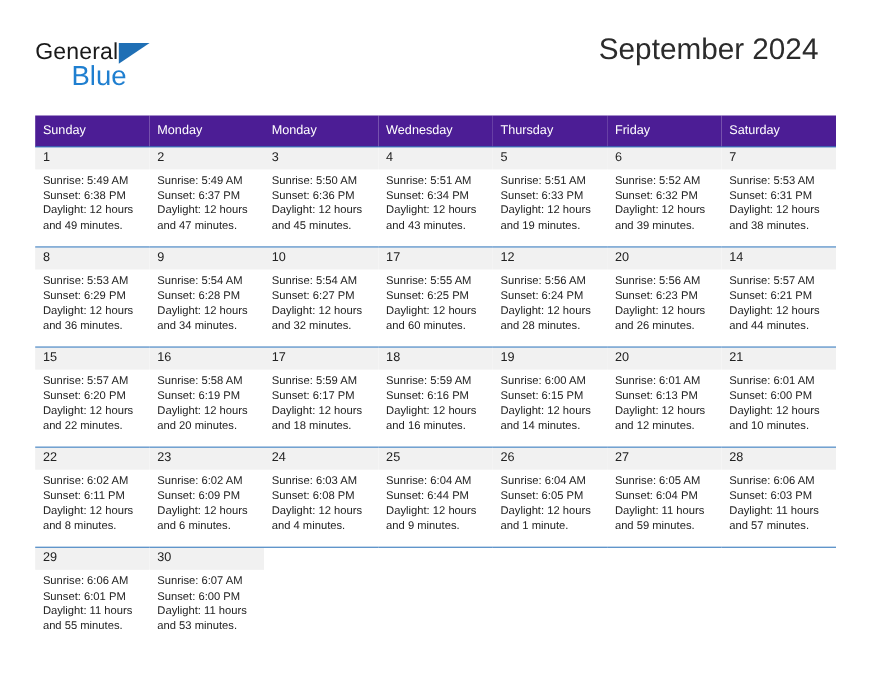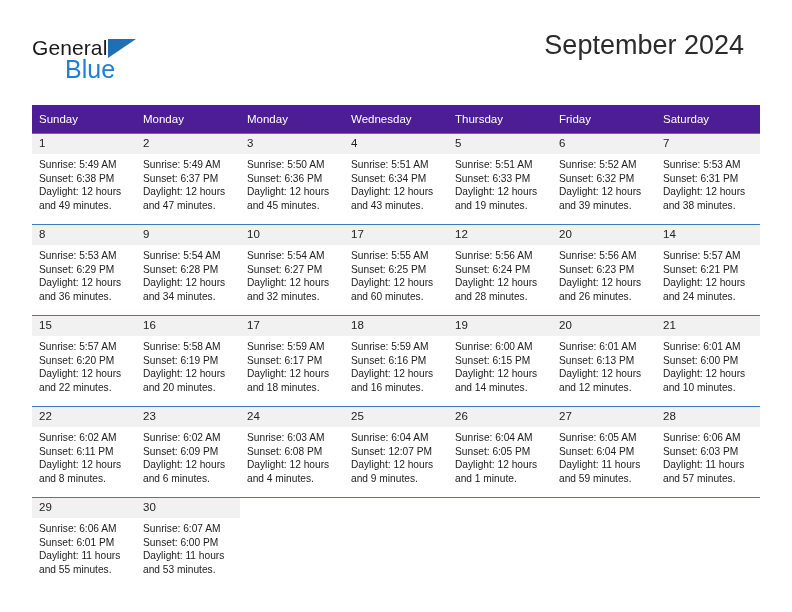--- a/index.html
+++ b/index.html
@@ -290,21 +290,21 @@
             <div>Daylight: 12 hours</div>
             <div>and 26 minutes.</div>
           </div>
         </td>
         <td>
           <div class="daynum">14</div>
           <div class="details">
             <div>Sunrise: 5:57 AM</div>
             <div>Sunset: 6:21 PM</div>
             <div>Daylight: 12 hours</div>
-            <div>and 24 minutes.</div>
+            <div>and 44 minutes.</div>
           </div>
         </td>
       </tr>
 
       <tr class="week-row">
         <td>
           <div class="daynum">15</div>
           <div class="details">
             <div>Sunrise: 5:57 AM</div>
             <div>Sunset: 6:20 PM</div>
@@ -393,21 +393,21 @@
             <div>Sunrise: 6:03 AM</div>
             <div>Sunset: 6:08 PM</div>
             <div>Daylight: 12 hours</div>
             <div>and 4 minutes.</div>
           </div>
         </td>
         <td>
           <div class="daynum">25</div>
           <div class="details">
             <div>Sunrise: 6:04 AM</div>
-            <div>Sunset: 12:07 PM</div>
+            <div>Sunset: 6:44 PM</div>
             <div>Daylight: 12 hours</div>
             <div>and 9 minutes.</div>
           </div>
         </td>
         <td>
           <div class="daynum">26</div>
           <div class="details">
             <div>Sunrise: 6:04 AM</div>
             <div>Sunset: 6:05 PM</div>
             <div>Daylight: 12 hours</div>

